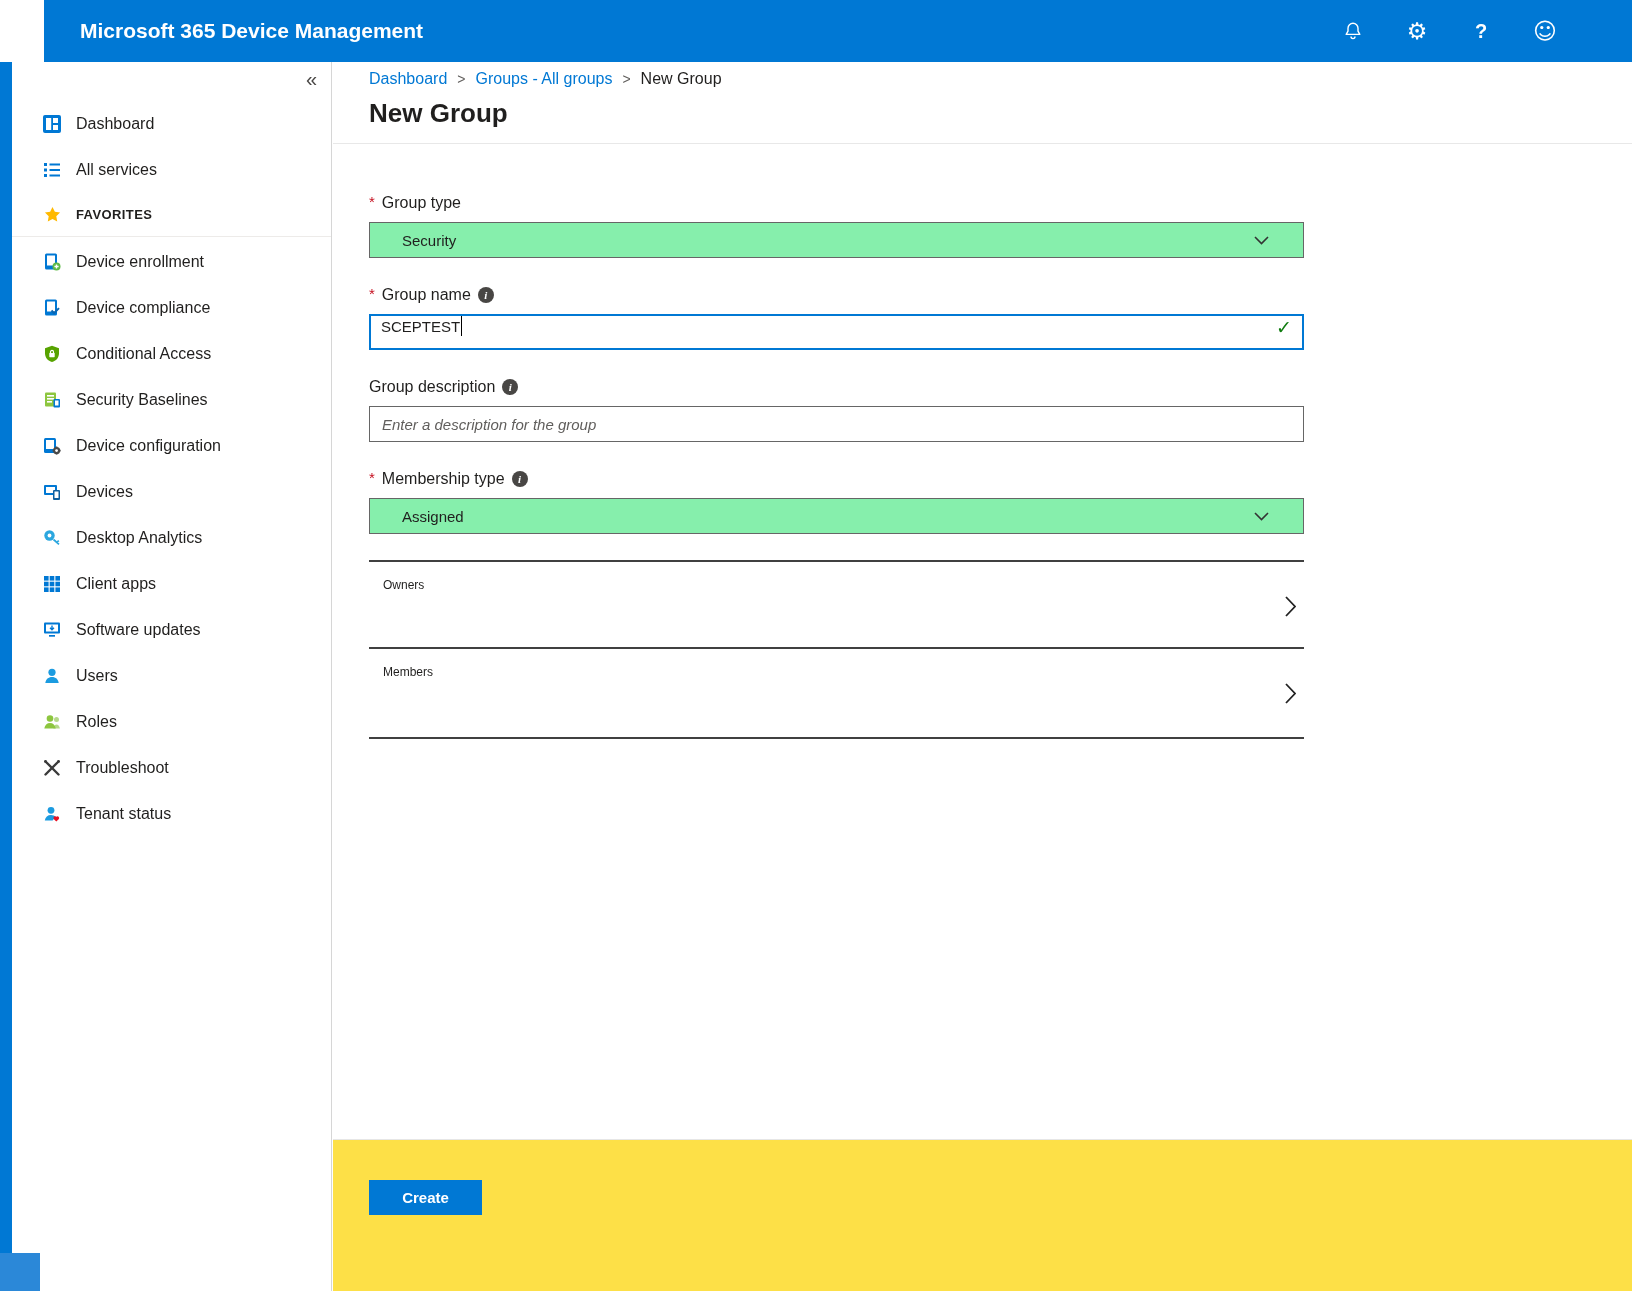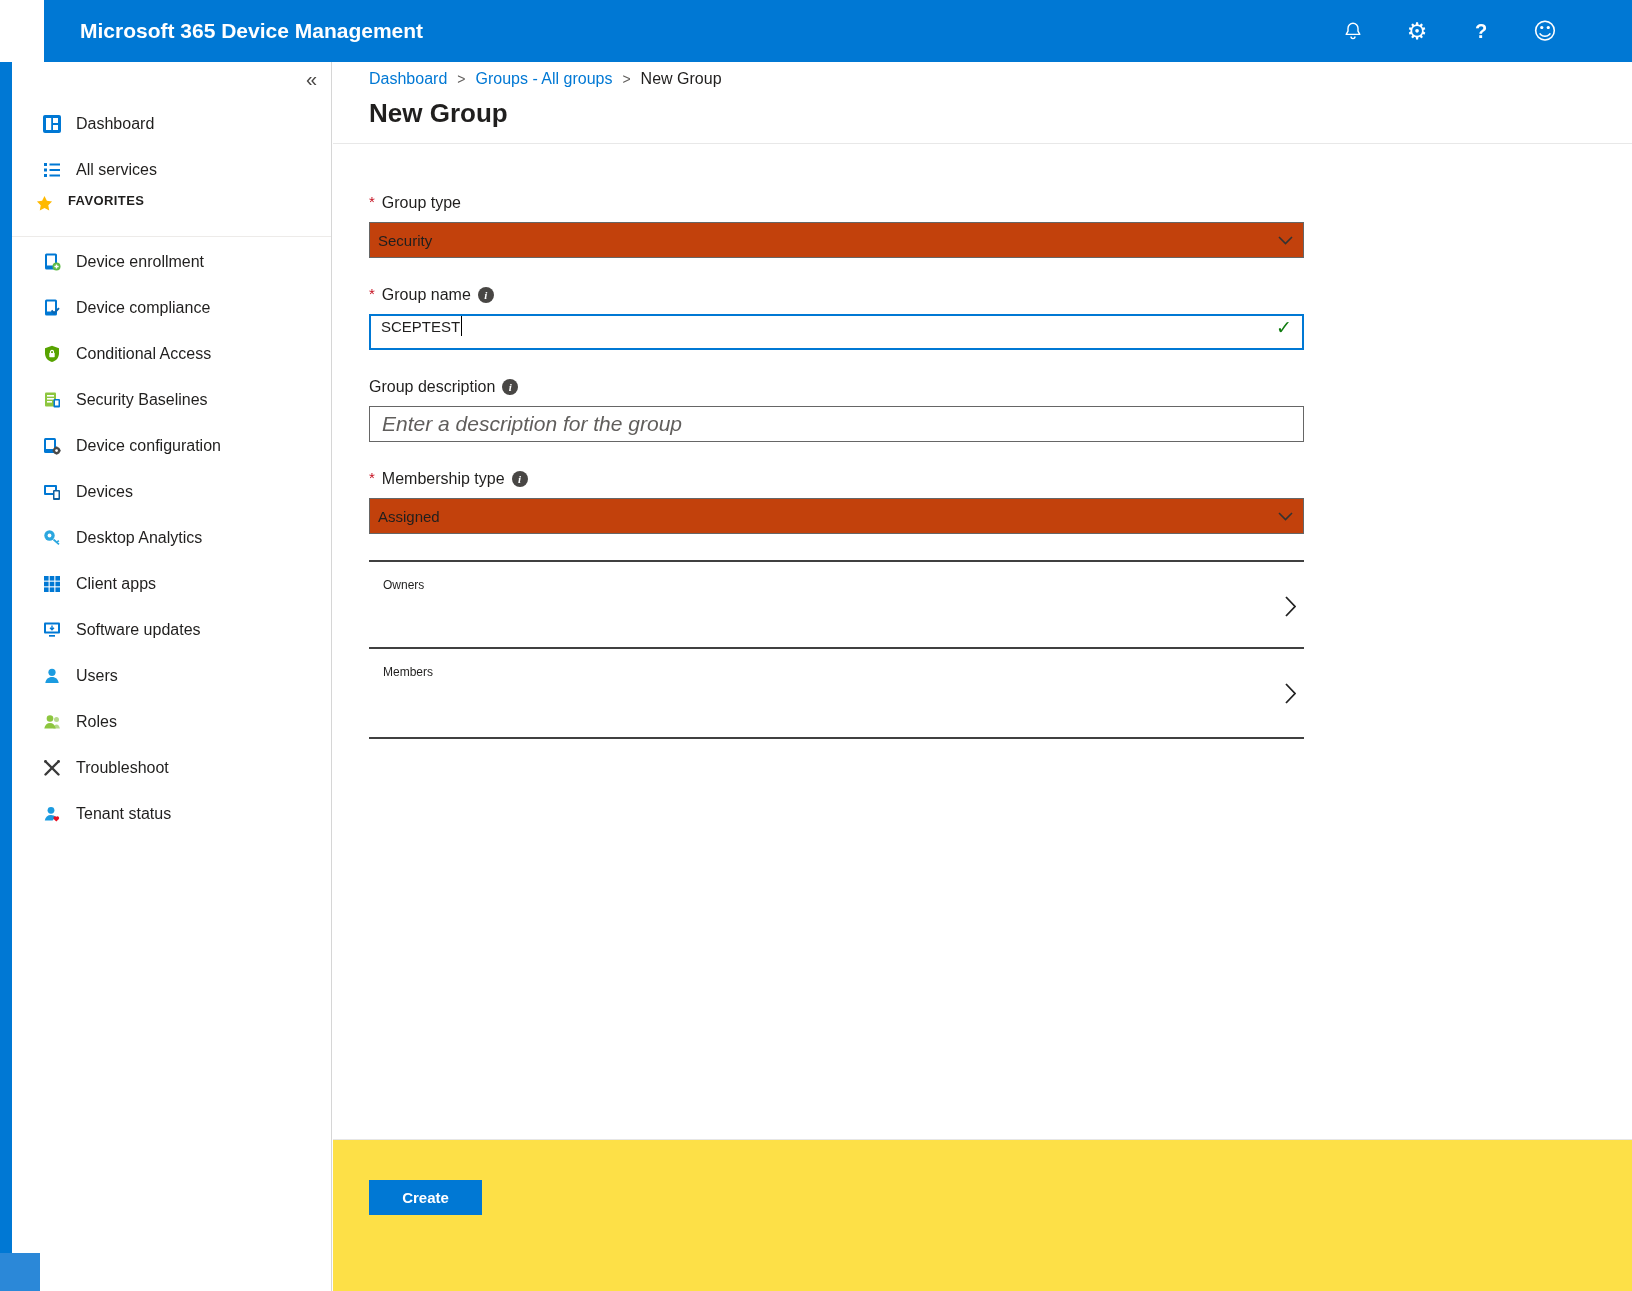--- a/index.html
+++ b/index.html
@@ -44,22 +44,22 @@
   .collapse-btn {
     position: absolute; top: 6px; right: 14px; font-size: 20px; color: #484644;
     background: none; border: none; cursor: pointer;
   }
   .sidebar-nav { margin-top: 39px; }
   .nav-item {
     display: flex; align-items: center; gap: 14px; height: 46px;
     padding-left: 30px; font-size: 16px; color: #201f1e; cursor: pointer;
   }
   .fav-header {
-    display: flex; align-items: flex-start; gap: 14px; height: 44px;
-    padding-left: 22px; font-size: 13px; font-weight: 700; letter-spacing: 0.4px;
+    display: flex; align-items: center; gap: 14px; height: 44px;
+    padding-left: 30px; font-size: 13px; font-weight: 700; letter-spacing: 0.4px;
     color: #201f1e; border-bottom: 1px solid #edebe9; margin-bottom: 2px;
   }
   .icon { width: 20px; height: 20px; display: flex; align-items: center; justify-content: center; flex: 0 0 20px; }
 
   
   .main { position: absolute; left: 333px; top: 62px; right: 0; bottom: 0; background: #fff; }
   .breadcrumb {
     display: flex; align-items: center; gap: 10px;
     padding: 8px 0 0 36px; font-size: 16px;
   }
@@ -72,34 +72,34 @@
   .form { margin: 48px 0 0 36px; width: 935px; }
   .field { margin-bottom: 26px; }
   .field-label { display: flex; align-items: center; gap: 7px; font-size: 16px; color: #201f1e; margin-bottom: 8px; height: 22px; }
   .req { color: #c50f1f; font-size: 15px; position: relative; top: -2px; }
   .info {
     display: inline-block; width: 16px; height: 16px; border-radius: 50%;
     background: #484644; color: #fff; font-size: 11px; font-weight: 700;
     text-align: center; line-height: 16px; font-family: "Liberation Serif", serif; font-style: italic;
   }
   .select {
-    height: 36px; border: 1px solid #666; background: #c2410c; cursor: pointer;
+    height: 36px; border: 1px solid #666; background: #86efac; cursor: pointer;
     display: flex; align-items: center; justify-content: space-between;
-    padding: 0 8px; font-size: 15px; color: #201f1e;
+    padding: 0 32px; font-size: 15px; color: #201f1e;
   }
   .text-input-focused {
     height: 36px; border: 2px solid #0078d4; background: #fff;
     display: flex; align-items: flex-start; padding: 0 10px; font-size: 15px; color: #201f1e;
   }
   .text-input-focused .grow { flex: 1 1 auto; display: flex; align-items: center; }
   .caret { width: 1px; height: 20px; background: #000; margin-left: 1px; }
   .check { color: #107c10; font-size: 19px; font-weight: 700; font-family: "DejaVu Sans", sans-serif; }
   .text-input {
     width: 100%; height: 36px; border: 1px solid #666; background: #fff;
-    padding: 12px 12px; font-size: 21px; color: #201f1e;
+    padding: 12px 12px; font-size: 15px; color: #201f1e;
     font-family: "Liberation Sans", sans-serif;
   }
   .text-input::placeholder { color: #605e5c; font-style: italic; opacity: 1; }
 
   .collection { margin-top: 18px; border-top: 2px solid #404040; }
   .collection-row {
     position: relative; border-bottom: 2px solid #404040; cursor: pointer;
     padding: 16px 16px 0 14px; font-size: 12px; color: #201f1e;
   }
   .row-owners { height: 87px; }

